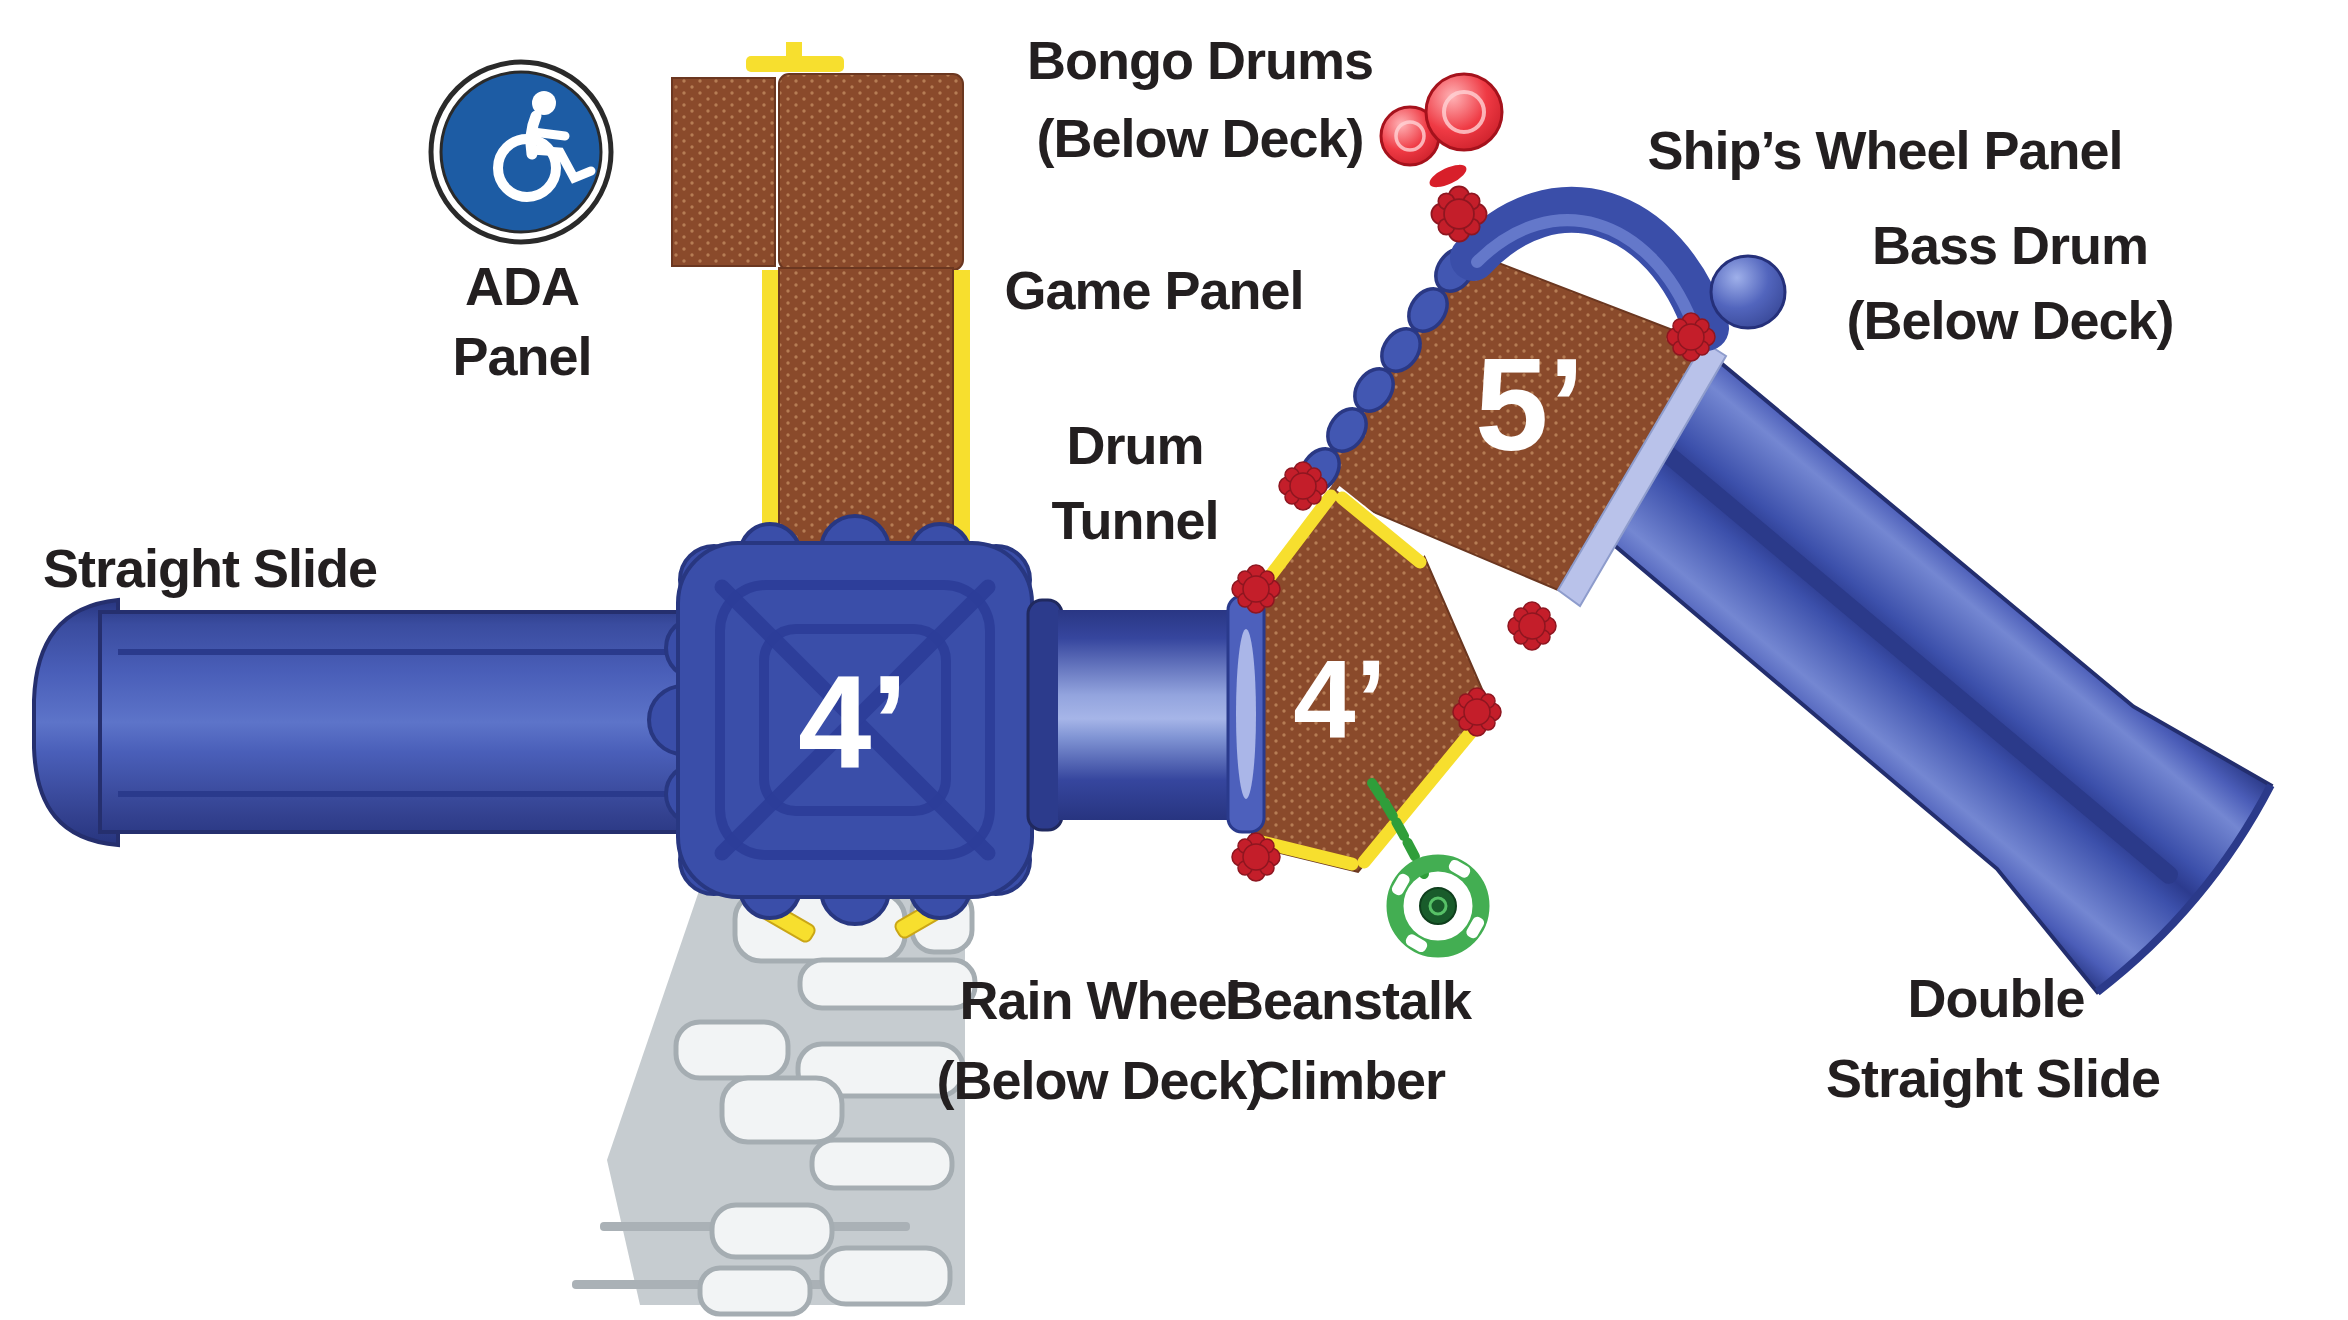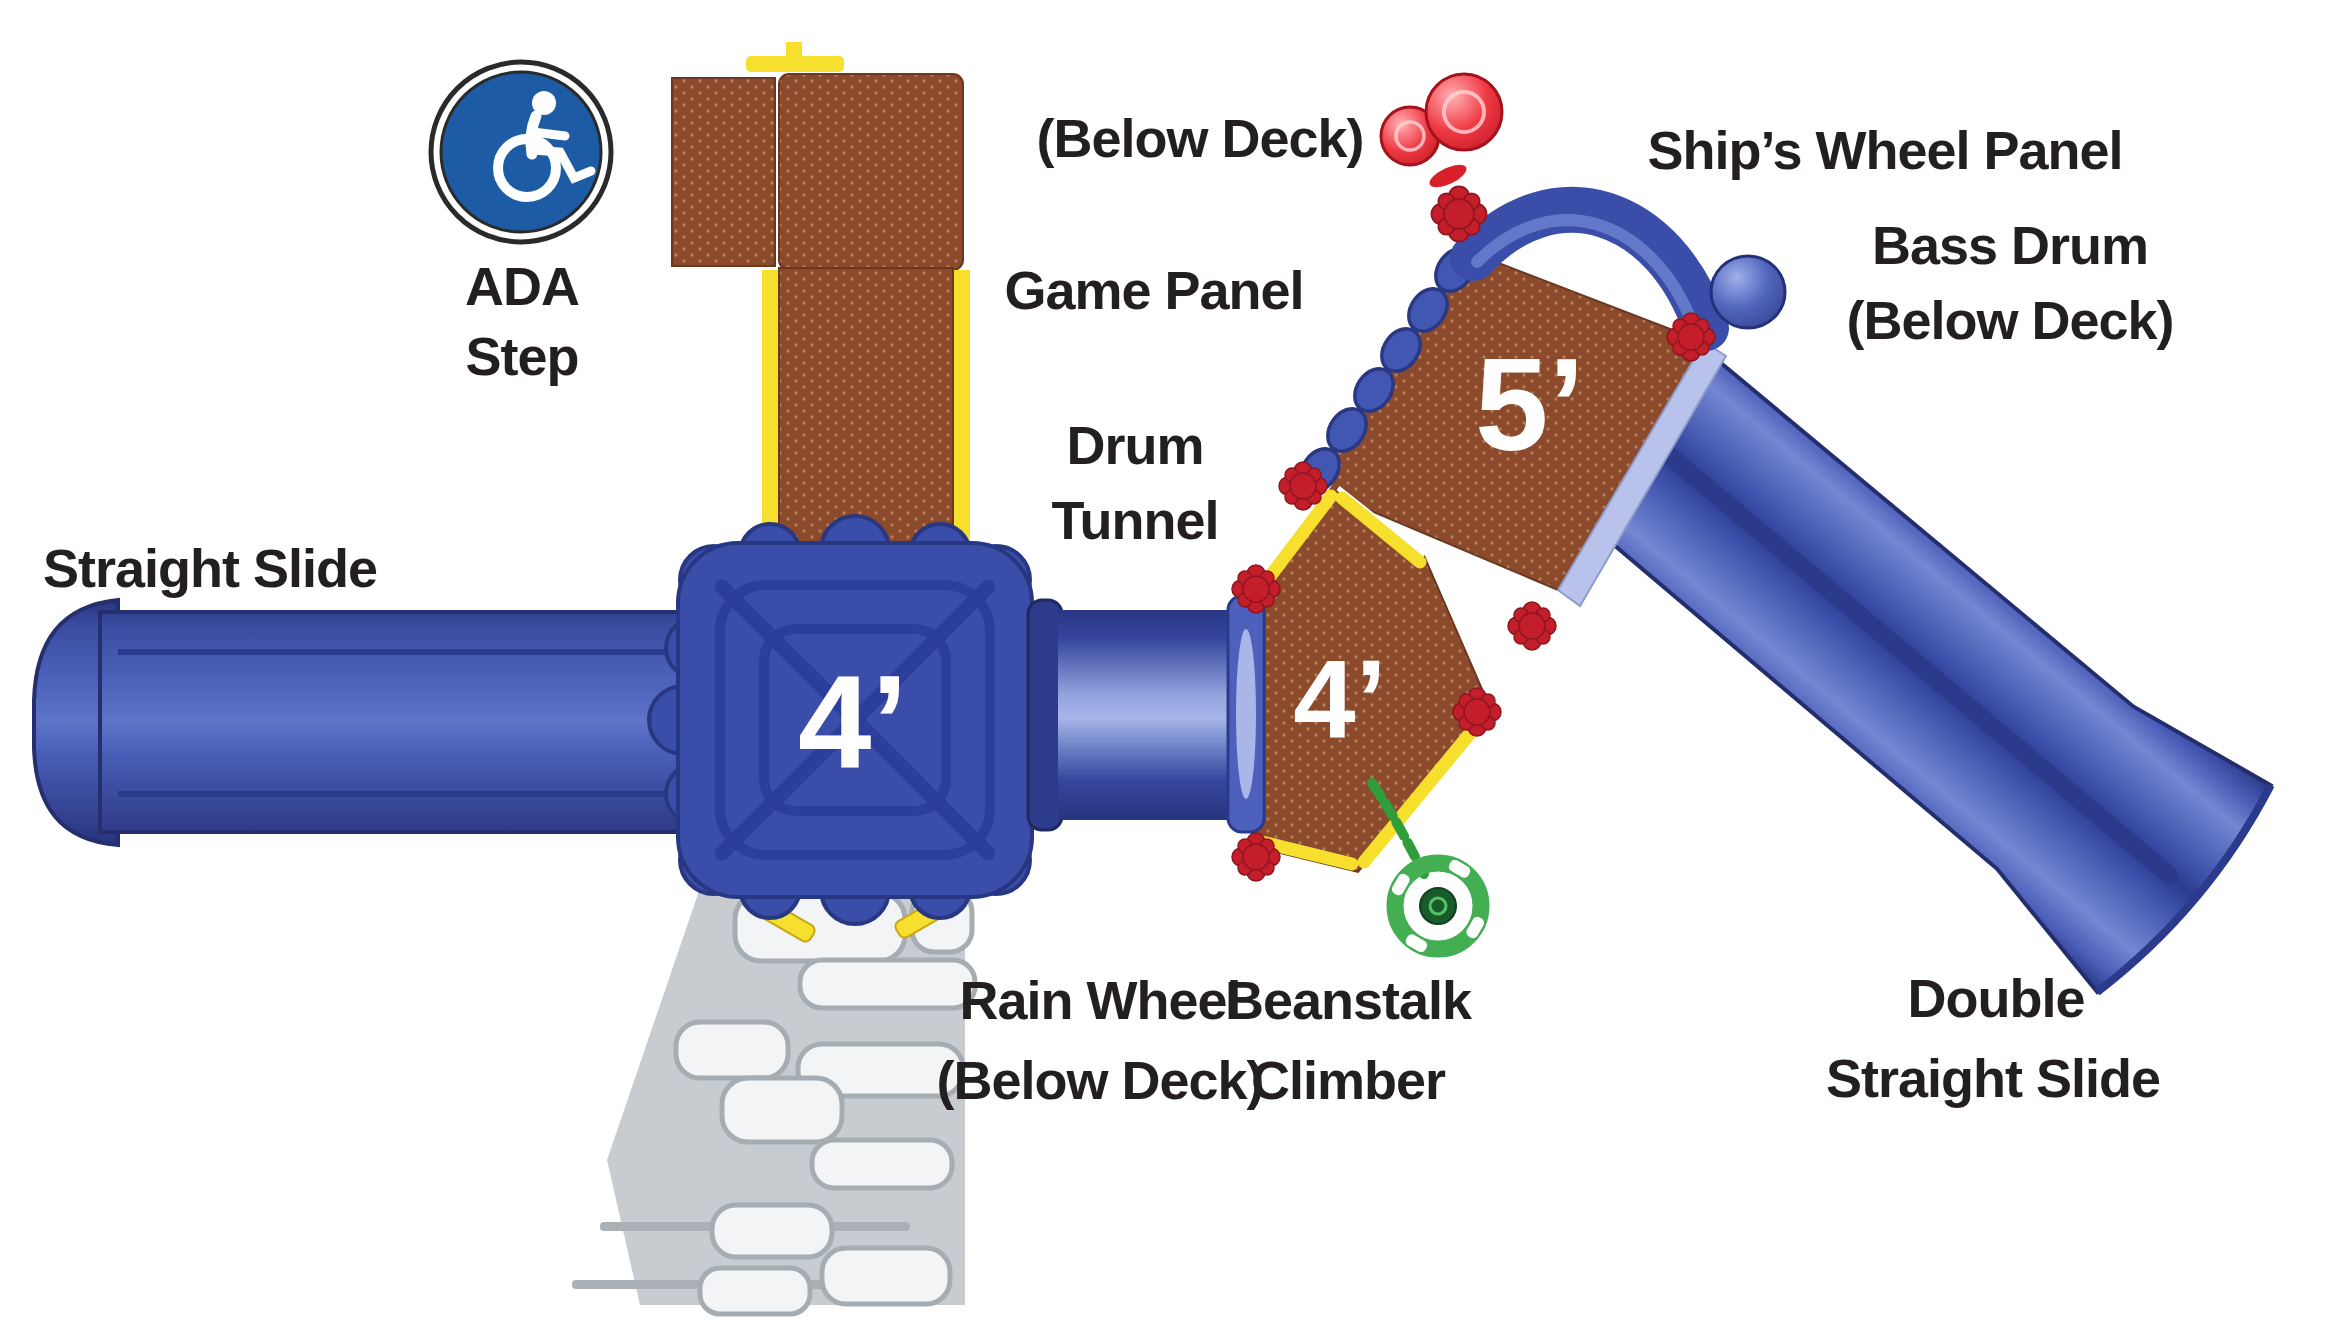--- a/index.html
+++ b/index.html
@@ -239,21 +239,22 @@
     <circle cx="544" cy="103" r="12" fill="#ffffff"></circle>
   </g>
 
   <text class="deck-num" x="853" y="767" font-size="132" text-anchor="middle">4’</text>
   <text class="deck-num" x="1340" y="738" font-size="112" text-anchor="middle">4’</text>
   <text class="deck-num" x="1530" y="450" font-size="132" text-anchor="middle">5’</text>
 </svg>
 
   <div class="lbl" style="left:210px;top:568px">Straight Slide</div>
   <div class="lbl" style="left:522px;top:286px">ADA</div>
-  <div class="lbl" style="left:522px;top:356px">Step</div>
+  <div class="lbl" style="left:522px;top:356px">Panel</div>
+  <div class="lbl" style="left:1200px;top:60px">Bongo Drums</div>
   <div class="lbl" style="left:1200px;top:138px">(Below Deck)</div>
   <div class="lbl" style="left:1154px;top:290px">Game Panel</div>
   <div class="lbl" style="left:1135px;top:445px">Drum</div>
   <div class="lbl" style="left:1135px;top:520px">Tunnel</div>
   <div class="lbl" style="left:2010px;top:245px">Bass Drum</div>
   <div class="lbl" style="left:1885px;top:150px">Ship’s Wheel Panel</div>
   <div class="lbl" style="left:2010px;top:320px">(Below Deck)</div>
   <div class="lbl" style="left:1100px;top:1000px">Rain Wheel</div>
   <div class="lbl" style="left:1100px;top:1080px">(Below Deck)</div>
   <div class="lbl" style="left:1348px;top:1000px">Beanstalk</div>

